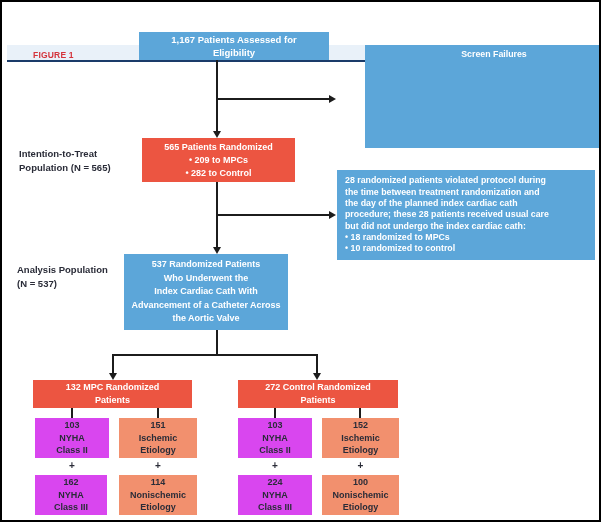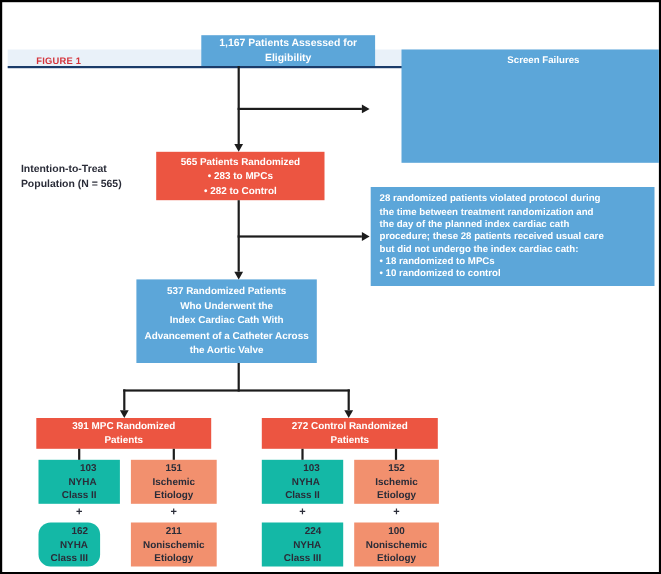--- a/index.html
+++ b/index.html
@@ -15,26 +15,26 @@
     display:flex;align-items:flex-end;font-size:8.5px;letter-spacing:.2px;margin-top:36px;
   }
   .fig-label{color:#D4333B;margin-left:26px;}
   .fig-title{color:#1A3B69;margin-left:8px;}
   
   .box{position:absolute;box-sizing:border-box;display:flex;flex-direction:column;
        align-items:center;justify-content:center;text-align:center;
        white-space:pre-line;}
   .blue{background:#5CA6D9;color:#fff;}
   .red{background:#EC5541;color:#fff;}
-  .salmon-light{background:#14b8a6;color:#2A2C38;text-align:right;}
+  .salmon-light{background:#d946ef;color:#2A2C38;}
   .salmon-dark{background:#F2906E;color:#2A2C38;}
   .side-label{position:absolute;color:#2A2C38;font-size:9.5px;line-height:14px;
        white-space:pre-line;text-align:left;}
   
-  #box-eligibility{left:137px;top:30px;width:158px;height:28px;font-size:9.5px;line-height:13px;margin-left:44px;}
+  #box-eligibility{left:137px;top:30px;width:190px;height:28px;font-size:9.5px;line-height:13px;}
   #box-screen{left:335px;top:43px;width:258px;height:103px;font-size:8.8px;line-height:11.7px;
        justify-content:flex-start;padding:4px 8px;align-items:stretch;margin-left:28px;}
   #box-screen .bx-title{text-align:center;}
   #box-screen .bx-items{text-align:left;white-space:pre-line;}
   #box-randomized{left:140px;top:136px;width:153px;height:44px;font-size:9px;line-height:13px;}
   #box-protocol{left:335px;top:168px;width:258px;height:90px;font-size:8.8px;line-height:11.3px;
        text-align:left;align-items:flex-start;padding:0 8px;justify-content:center;}
   #box-analysis{left:122px;top:252px;width:164px;height:76px;font-size:9px;line-height:13.5px;}
   #box-mpc{left:31px;top:378px;width:159px;height:28px;font-size:9px;line-height:13px;}
   #box-control{left:236px;top:378px;width:160px;height:28px;font-size:9px;line-height:13px;}
@@ -66,55 +66,57 @@
 Eligibility</div>
 
   <div class="box blue" id="box-screen">
     <div class="bx-title">Screen Failures</div>
   </div>
 
   <div class="side-label" id="label-itt">Intention-to-Treat
 Population (N = 565)</div>
 
   <div class="box red" id="box-randomized">565 Patients Randomized
-• 283 to MPCs
+• 209 to MPCs
 • 282 to Control</div>
 
   <div class="box blue" id="box-protocol">28 randomized patients violated protocol during
 the time between treatment randomization and
 the day of the planned index cardiac cath
 procedure; these 28 patients received usual care
 but did not undergo the index cardiac cath:
 • 18 randomized to MPCs
 • 10 randomized to control</div>
 
+  <div class="side-label" id="label-analysis">Analysis Population
+(N = 537)</div>
 
   <div class="box blue" id="box-analysis">537 Randomized Patients
 Who Underwent the
 Index Cardiac Cath With
 Advancement of a Catheter Across
 the Aortic Valve</div>
 
-  <div class="box red" id="box-mpc">391 MPC Randomized
+  <div class="box red" id="box-mpc">132 MPC Randomized
 Patients</div>
   <div class="box red" id="box-control">272 Control Randomized
 Patients</div>
 
   <div class="box salmon-light cell" style="left:33px;top:416px;width:74px;height:40px;">103
 NYHA
 Class II</div>
   <div class="box salmon-dark cell" style="left:117px;top:416px;width:78px;height:40px;">151
 Ischemic
 Etiology</div>
   <div class="plus" style="left:33px;top:458px;width:74px;">+</div>
   <div class="plus" style="left:117px;top:458px;width:78px;">+</div>
-  <div class="box salmon-light cell" style="left:33px;top:473px;width:56px;height:40px;border-radius:11px;">162
+  <div class="box salmon-light cell" style="left:33px;top:473px;width:72px;height:40px;">162
 NYHA
 Class III</div>
-  <div class="box salmon-dark cell" style="left:117px;top:473px;width:78px;height:40px;">211
+  <div class="box salmon-dark cell" style="left:117px;top:473px;width:78px;height:40px;">114
 Nonischemic
 Etiology</div>
 
   <div class="box salmon-light cell" style="left:236px;top:416px;width:74px;height:40px;">103
 NYHA
 Class II</div>
   <div class="box salmon-dark cell" style="left:320px;top:416px;width:77px;height:40px;">152
 Ischemic
 Etiology</div>
   <div class="plus" style="left:236px;top:458px;width:74px;">+</div>

